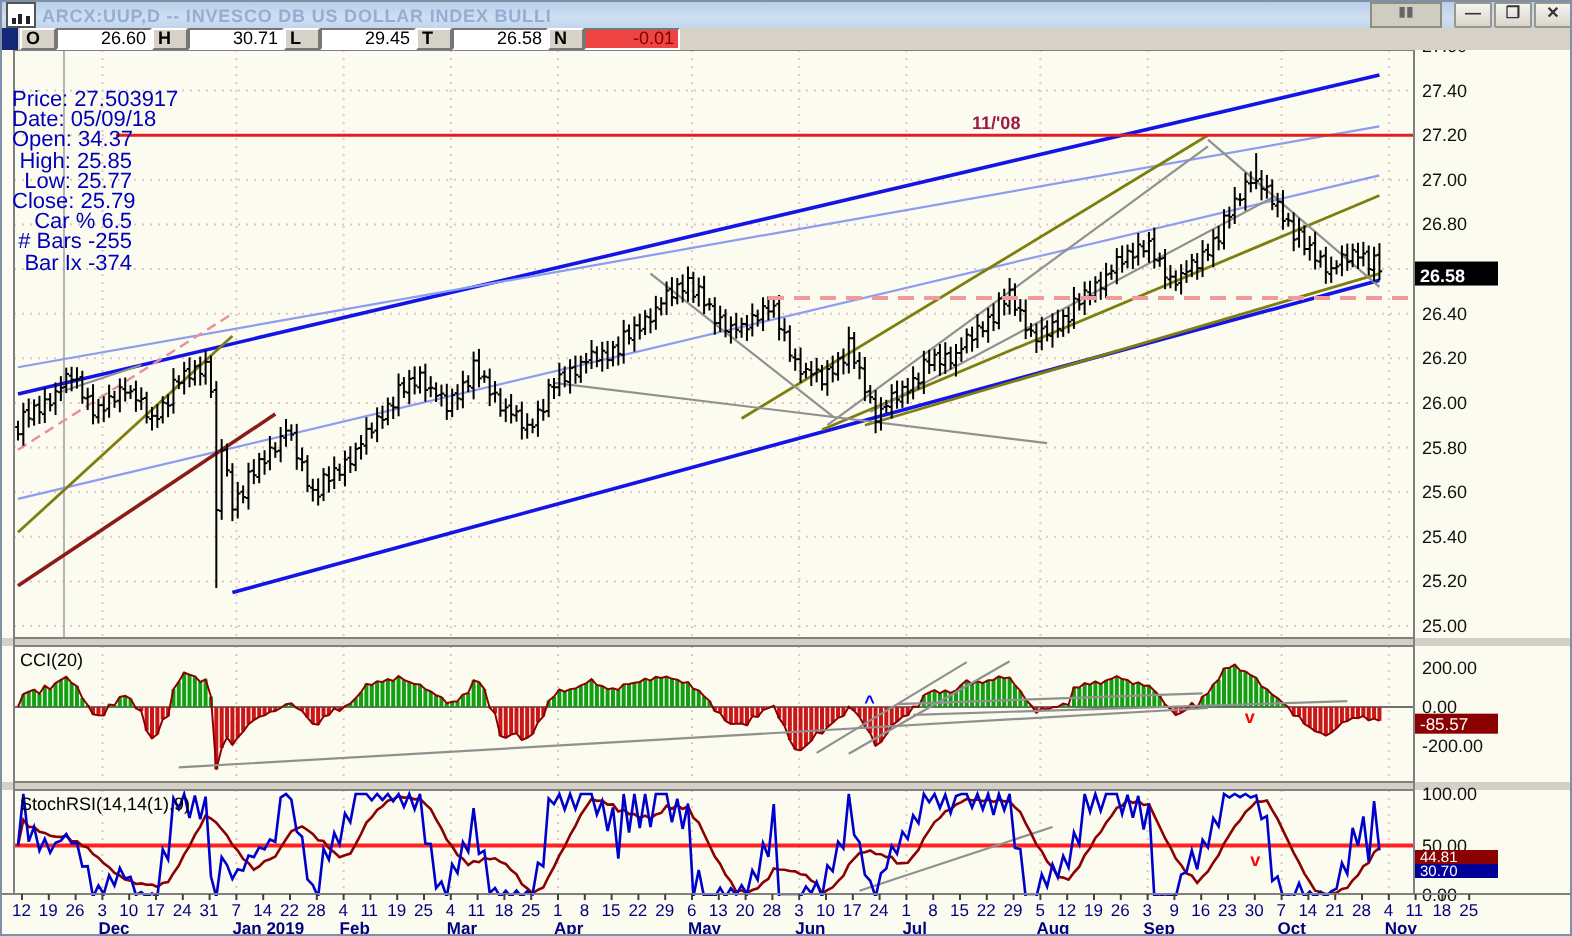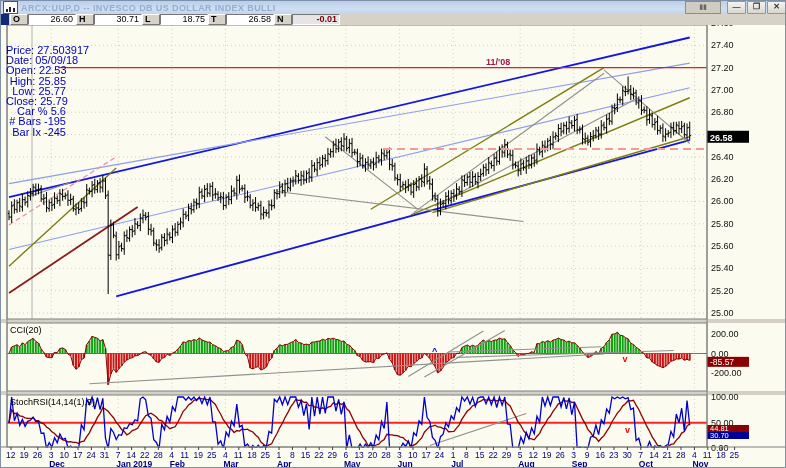--- a/index.html
+++ b/index.html
@@ -18,21 +18,21 @@
   #toolbtn{width:34px;height:11px;margin-right:6px;background:#cfccc2;border:1px solid #908c80;
            font-size:7px;color:#666;text-align:center;line-height:10px;overflow:hidden;}
   
   #quotebar{position:absolute;left:0;top:13px;width:786px;height:11px;background:#d6d2c8;
             display:flex;align-items:center;font-size:9px;}
   #qmark{width:8px;height:11px;background:#14287a;margin-right:1px;}
   .qlab{height:9px;min-width:12px;padding:0 2px;background:#d6d2c8;border:1px solid;
         border-color:#fff #777 #777 #fff;font-weight:bold;line-height:9px;color:#000;}
   .qval{height:9px;width:42px;background:#fff;border:1px solid;border-color:#777 #fff #fff #777;
         text-align:right;line-height:9px;padding:0 2px;color:#000;}
-  .qval.neg{background:#e5e5e5;color:#7a0000;font-weight:bold;}
+  .qval.neg{background:#ef4444;color:#7a0000;font-weight:normal;}
   
   #infopanel{position:absolute;left:5px;top:44px;width:60px;font-size:11px;color:#0000bb;line-height:10.2px;z-index:5;text-align:right;}
   .irow{white-space:nowrap;}
   svg text{font-family:"Liberation Sans",sans-serif;}
 </style>
 </head>
 <body>
 
 <div id="window">
   <div id="titlebar">
@@ -49,38 +49,38 @@
   </div>
 
   <div id="quotebar">
     <span id="qmark"></span>
     <span style="display:flex;align-items:center;">
         <span class="qlab">O</span>
         <span class="qval">26.60</span>
         <span class="qlab">H</span>
         <span class="qval">30.71</span>
         <span class="qlab">L</span>
-        <span class="qval">18.75</span>
+        <span class="qval">29.45</span>
         <span class="qlab">T</span>
         <span class="qval">26.58</span>
         <span class="qlab">N</span>
         <span class="qval neg">-0.01</span>
       </span>
   </div>
 
   <div id="infopanel">
       <div class="irow">Price: 27.503917</div>
       <div class="irow">Date: 05/09/18</div>
-      <div class="irow">Open: 22.53</div>
+      <div class="irow">Open: 34.37</div>
       <div class="irow">High: 25.85</div>
       <div class="irow">Low: 25.77</div>
       <div class="irow">Close: 25.79</div>
-      <div class="irow">Car % 5.6</div>
-      <div class="irow"># Bars -195</div>
-      <div class="irow">Bar Ix -245</div>
+      <div class="irow">Car % 6.5</div>
+      <div class="irow"># Bars -255</div>
+      <div class="irow">Bar Ix -374</div>
     </div>
 
   <svg id="chart" width="786" height="444" viewBox="0 0 786 444" style="position:absolute;left:0;top:24px;">
       <rect x="0" y="0" width="786" height="444" fill="#fbfbef"></rect>
       <rect x="0" y="294" width="786" height="4" fill="#d4d0c8"></rect>
       <rect x="0" y="366" width="786" height="4" fill="#d4d0c8"></rect>
       <defs>
         <clipPath id="cm">
           <rect x="6" y="0" width="700" height="294"></rect>
         </clipPath>

